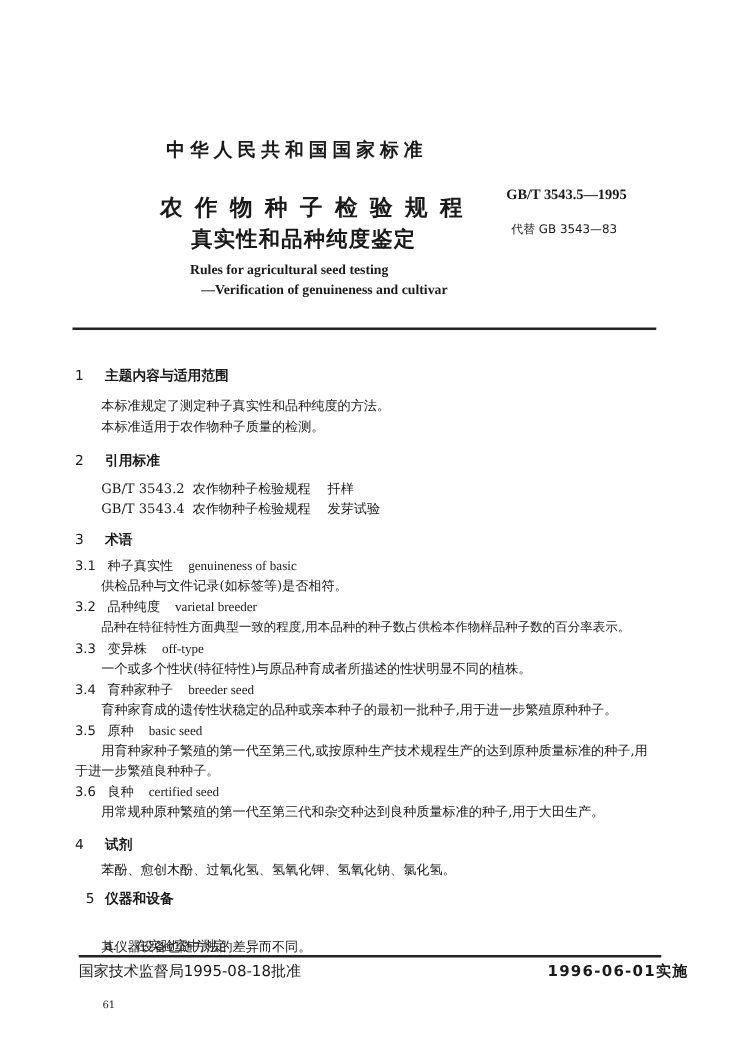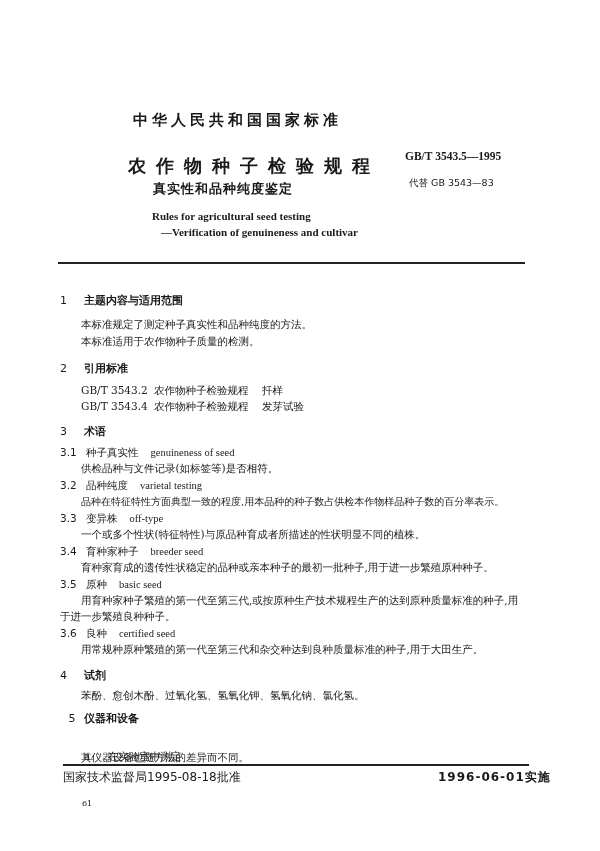--- a/index.html
+++ b/index.html
@@ -4,21 +4,21 @@
 <style>
   html, body { margin: 0; padding: 0; background: #ffffff; }
   body { width: 600px; height: 851px; position: relative; overflow: hidden;
          font-family: "DejaVu Serif", "Liberation Serif", serif; color: #1a1a1a; }
   .abs { position: absolute; white-space: nowrap; }
   .sans { font-family: "DejaVu Sans", "Liberation Sans", sans-serif; }
   .serif { font-family: "Liberation Serif", "DejaVu Serif", serif; }
 
   .std-org { left: 133px; top: 111px; font-size: 15px; font-weight: bold; letter-spacing: 4px; }
   .title-main { left: 128px; top: 154px; font-size: 18px; font-weight: bold; letter-spacing: 10px; }
-  .title-sub { left: 153px; top: 180px; font-size: 13px; font-weight: bold; letter-spacing: 1px; }
+  .title-sub { left: 153px; top: 180px; font-size: 17px; font-weight: bold; letter-spacing: 1px; }
   .en-title1 { left: 152px; top: 210px; font-size: 11px; font-weight: bold; }
   .en-title2 { left: 135px; top: 226px; font-size: 11px; font-weight: bold; margin-left: 26px; }
   .std-code { left: 405px; top: 150px; font-size: 11.5px; font-weight: bold; }
   .std-replace { left: 409px; top: 177px; font-size: 9.5px; }
 
   .rule-top { position: absolute; left: 58px; top: 262px; width: 467px; height: 2px; background: #222; }
   .rule-bottom { position: absolute; left: 63px; top: 764px; width: 466px; height: 2px; background: #222; }
 
   .h { font-family: "DejaVu Sans", "Liberation Sans", sans-serif; font-weight: bold; font-size: 11px; }
   .h .num { display: inline-block; width: 24px; font-weight: normal; }
@@ -58,26 +58,26 @@
 </div>
 <div class="abs p" style="left:81px; top:400px;">
   <span style="display:inline-block;width:73px;">GB/T 3543.4</span><span style="display:inline-block;width:108px;">农作物种子检验规程</span><span>发芽试验</span>
 </div>
 
 <div class="abs h" style="left:60px; top:424px;">
   <span class="num">3</span><span>术语</span>
 </div>
 
 <div class="abs term" style="left:60px; top:446px;">
-  <span class="num">3.1</span><span>种子真实性</span><span class="en serif">genuineness of seed</span>
+  <span class="num">3.1</span><span>种子真实性</span><span class="en serif">genuineness of basic</span>
 </div>
 <div class="abs p" style="left:81px; top:462px;">供检品种与文件记录(如标签等)是否相符。</div>
 
 <div class="abs term" style="left:60px; top:479px;">
-  <span class="num">3.2</span><span>品种纯度</span><span class="en serif">varietal testing</span>
+  <span class="num">3.2</span><span>品种纯度</span><span class="en serif">varietal breeder</span>
 </div>
 <div class="abs p" style="left:81px; top:495px; font-size:10px;">品种在特征特性方面典型一致的程度,用本品种的种子数占供检本作物样品种子数的百分率表示。</div>
 
 <div class="abs term" style="left:60px; top:512px;">
   <span class="num">3.3</span><span>变异株</span><span class="en serif">off-type</span>
 </div>
 <div class="abs p" style="left:81px; top:528px;">一个或多个性状(特征特性)与原品种育成者所描述的性状明显不同的植株。</div>
 
 <div class="abs term" style="left:60px; top:545px;">
   <span class="num">3.4</span><span>育种家种子</span><span class="en serif">breeder seed</span>

